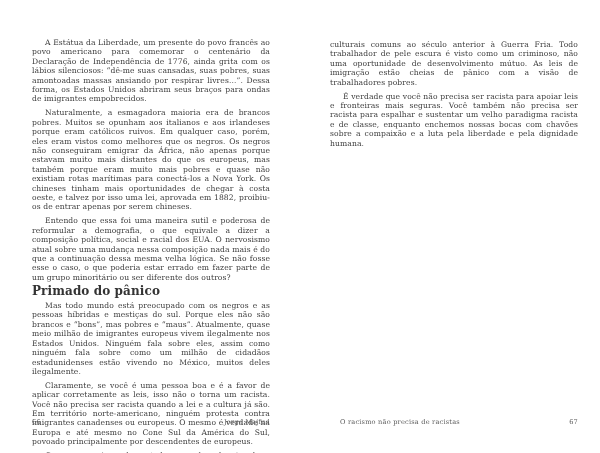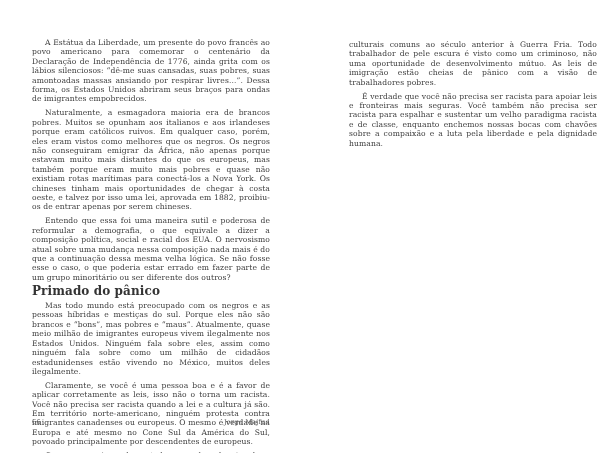--- a/index.html
+++ b/index.html
@@ -26,21 +26,20 @@
   }
   #left-page-text {
     left: 32px;
     top: 38px;
     width: 238px;
   }
   #right-page-text {
     left: 330px;
     top: 40px;
     width: 248px;
-    margin-left: 19px;
   }
   .page-text p {
     margin: 0 0 4.5px 0;
     text-indent: 13px;
   }
   .page-text p.no-indent {
     text-indent: 0;
   }
   .section-heading {
     font-size: 12px;
@@ -85,14 +84,18 @@
   <div id="right-page-text" class="page-text">
     <p class="no-indent">culturais comuns ao século anterior à Guerra Fria. Todo trabalhador de pele escura é visto como um criminoso, não uma oportunidade de desenvolvimento mútuo. As leis de imigração estão cheias de pânico com a visão de trabalhadores pobres.</p>
     <p>É verdade que você não precisa ser racista para apoiar leis e fronteiras mais seguras. Você também não precisa ser racista para espalhar e sustentar um velho paradigma racista e de classe, enquanto enchemos nossas bocas com chavões sobre a compaixão e a luta pela liberdade e pela dignidade humana.</p>
   </div>
 
   <div id="left-footer" class="footer-row">
     <span>66</span>
     <span>Jorge Majfud</span>
   </div>
 
+  <div id="right-footer" class="footer-row">
+    <span>O racismo não precisa de racistas</span>
+    <span>67</span>
+  </div>
 
 </div>
 
 </body></html>

